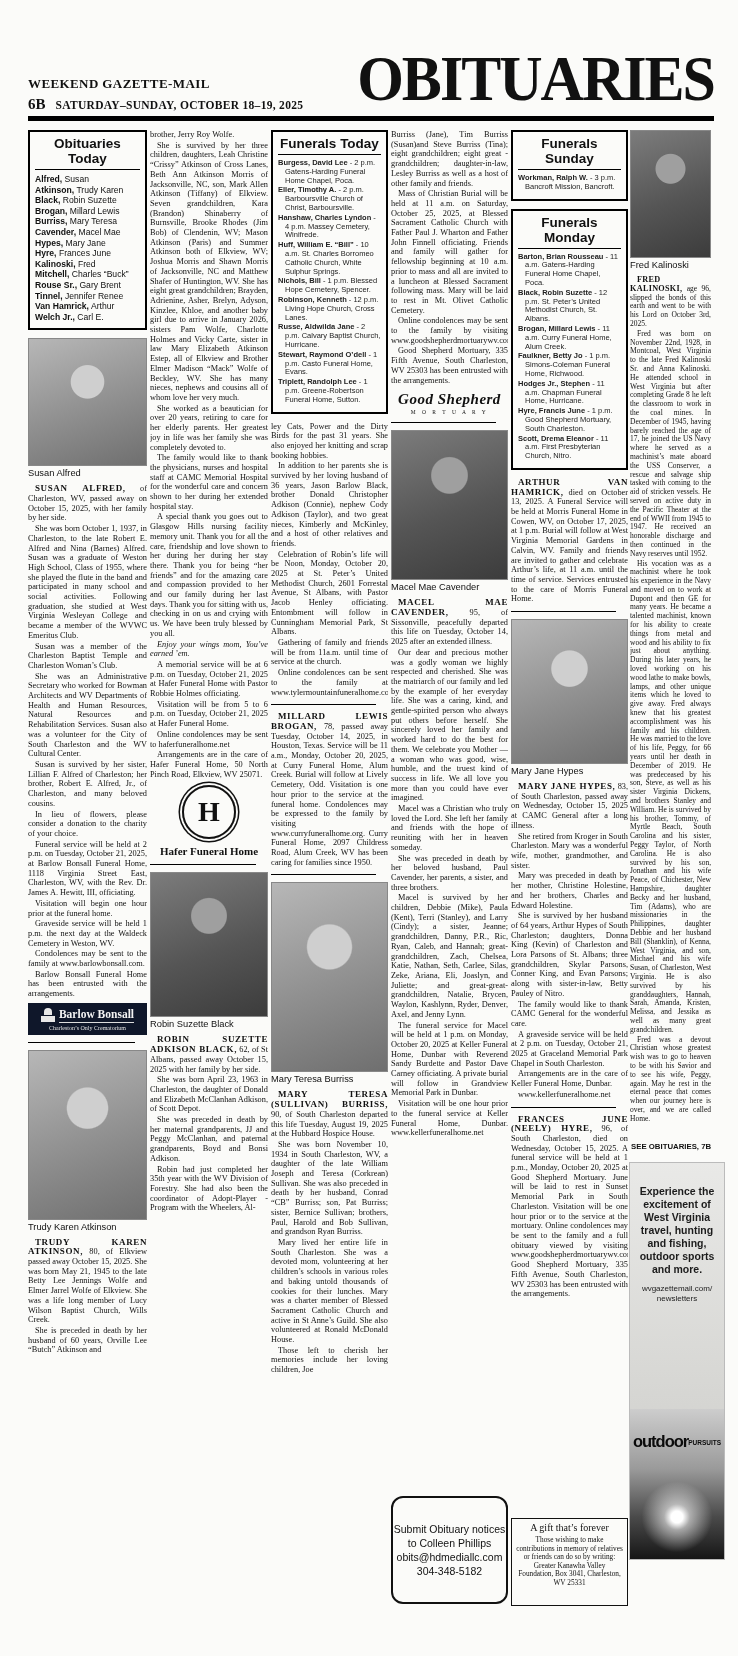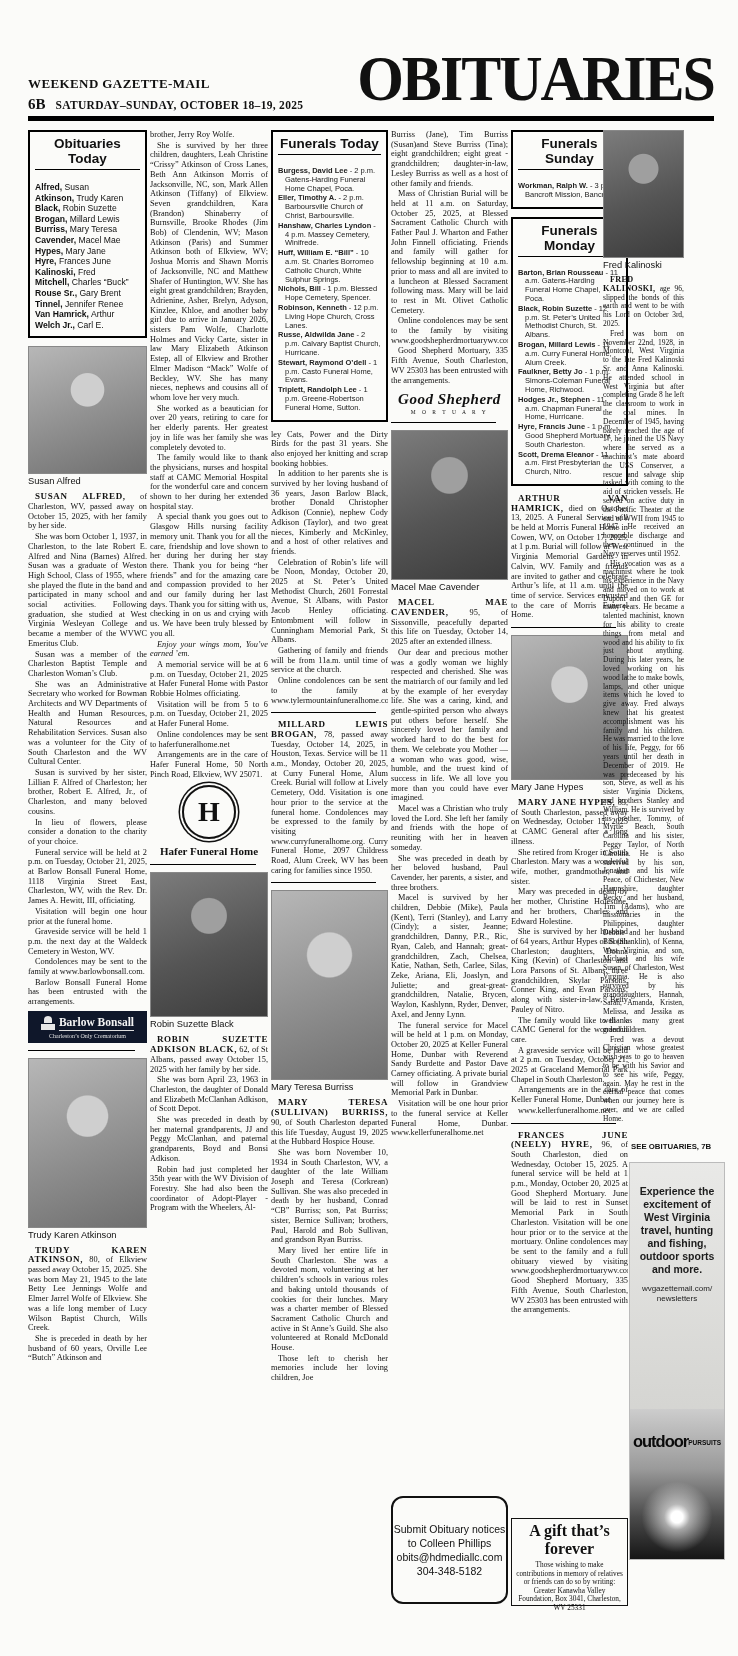--- a/index.html
+++ b/index.html
@@ -17,27 +17,27 @@
        letter-spacing:-2px;line-height:1;transform:scaleY(1.05);transform-origin:top right;}
   .mast-rule{position:absolute;left:28px;right:24px;top:116px;height:5px;background:#000;}
 
   
   .col{position:absolute;top:130px;height:1526px;overflow:hidden;}
   .c1{left:28px;width:119px;}
   .c2{left:150px;width:118px;}
   .c3{left:271px;width:117px;}
   .c4{left:391px;width:117px;}
   .c5{left:511px;width:117px;}
-  .c6{left:603px;width:81px;height:1020px;}
+  .c6{left:630px;width:81px;height:1020px;}
 
   
   .box{border:2px solid #000;padding:4px 5px 6px;background:#fbfbf9;margin-bottom:8px;
        font-family:"Liberation Sans", sans-serif;}
   .box-title{font-weight:bold;font-size:13.5px;text-align:center;border-bottom:1.5px solid #000;
-       padding-bottom:3px;margin-bottom:12px;}
+       padding-bottom:3px;margin-bottom:4px;}
   .idx-row{font-size:8.6px;line-height:10.6px;}
   .fun-row{font-size:7.5px;line-height:8.8px;padding-left:7px;text-indent:-7px;color:#222;margin-bottom:1px;}
 
   
   .body-p{font-size:8.3px;line-height:9.7px;text-align:justify;margin:0 0 1px;text-indent:7px;}
   .body-p.cont{text-indent:0;}
   .body-p.ital{font-style:italic;}
   .lead-b{font-weight:bold;font-size:9px;letter-spacing:.6px;}
   .c6 .body-p{font-size:7.5px;line-height:8.8px;}
   .c6 .lead-b{font-size:8.2px;letter-spacing:.3px;}
@@ -71,21 +71,21 @@
   .gshep-script{font-style:italic;font-weight:bold;font-size:15px;letter-spacing:.5px;}
   .gshep-sub{font-size:5.5px;letter-spacing:2.5px;margin-top:1px;}
 
   
   .submit-box{position:absolute;left:391px;top:1496px;width:117px;height:108px;box-sizing:border-box;
       border:2.5px solid #111;border-radius:12px;background:#fbfbf9;z-index:3;
       font-family:"Liberation Sans", sans-serif;font-size:10.5px;line-height:14px;text-align:center;
       display:flex;align-items:center;justify-content:center;}
   .gift-box{position:absolute;left:511px;top:1518px;width:117px;height:88px;box-sizing:border-box;
       border:1.5px solid #111;background:#fbfbf9;z-index:3;text-align:center;padding:3px 4px;}
-  .gift-title{font-weight:bold;font-size:16px;}
+  .gift-title{font-weight:normal;font-size:10px;}
   .gift-body{font-size:7.3px;line-height:8.6px;margin-top:3px;}
 
   .see-more{position:absolute;left:631px;top:1142px;width:81px;font-weight:bold;font-size:7.8px;
       font-family:"Liberation Sans", sans-serif;z-index:3;}
 
   
   .ad{position:absolute;left:629px;top:1162px;width:96px;height:398px;box-sizing:border-box;z-index:2;
       background:linear-gradient(180deg,#e9e9e7 0%,#d7d7d4 55%,#c9c9c6 100%);
       border:1px solid #bbb;text-align:center;overflow:hidden;
       font-family:"Liberation Sans", sans-serif;}

